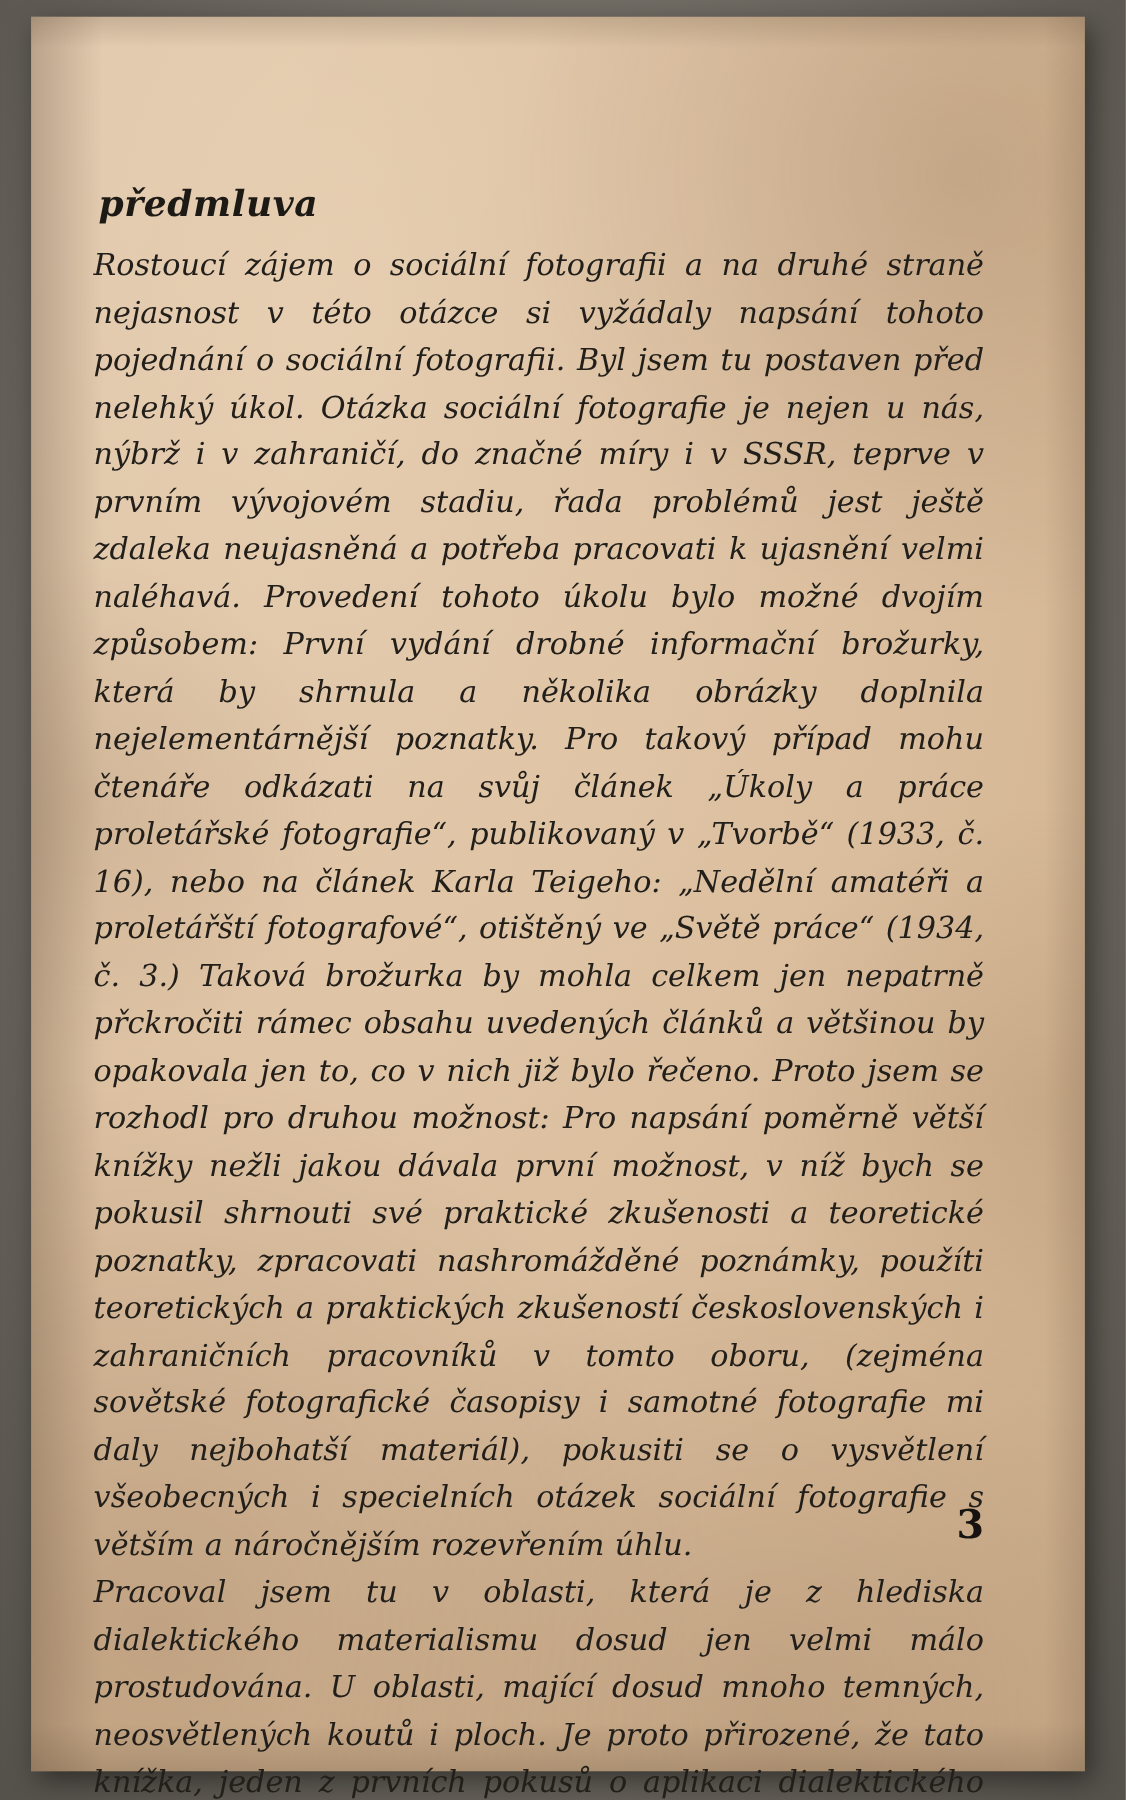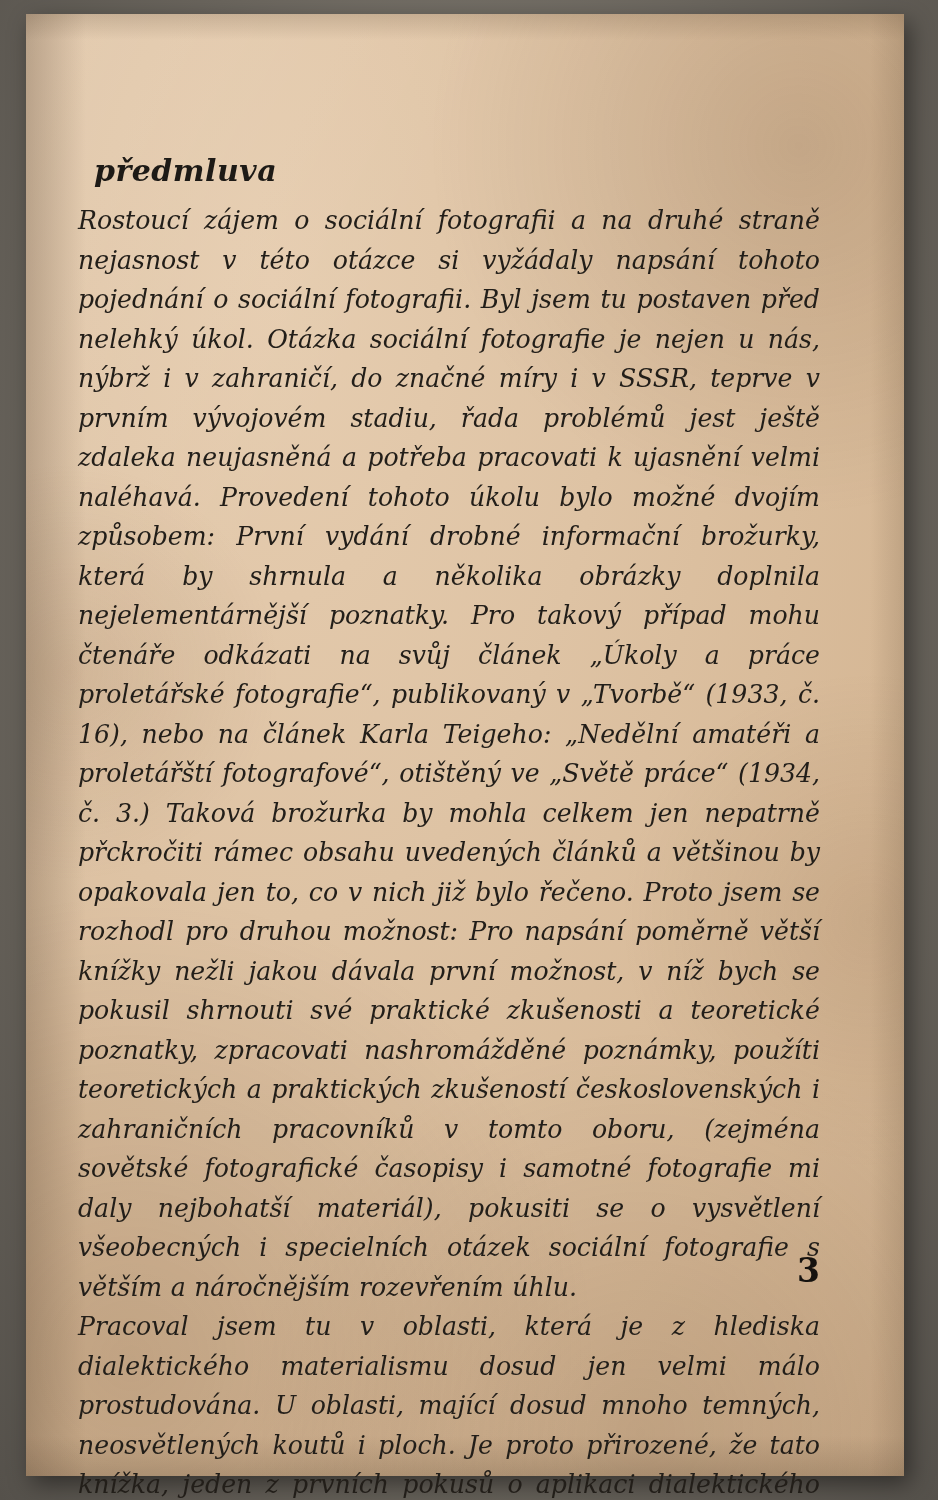--- a/index.html
+++ b/index.html
@@ -62,21 +62,21 @@
     top: 140px;
     width: 742px;
   }
   .heading {
     font-family: "DejaVu Serif", serif;
     font-style: italic;
     font-weight: 700;
     font-size: 30px;
     letter-spacing: 0.5px;
     color: #1d1a16;
-    margin: 0 0 14px 16px;
+    margin: 0 0 14px 4px;
     line-height: 1.1;
   }
   .para {
     font-family: "DejaVu Serif", serif;
     font-style: italic;
     font-size: 25.2px;
     line-height: 39.5px;
     color: #221e19;
     margin: 0;
     text-align: justify;

